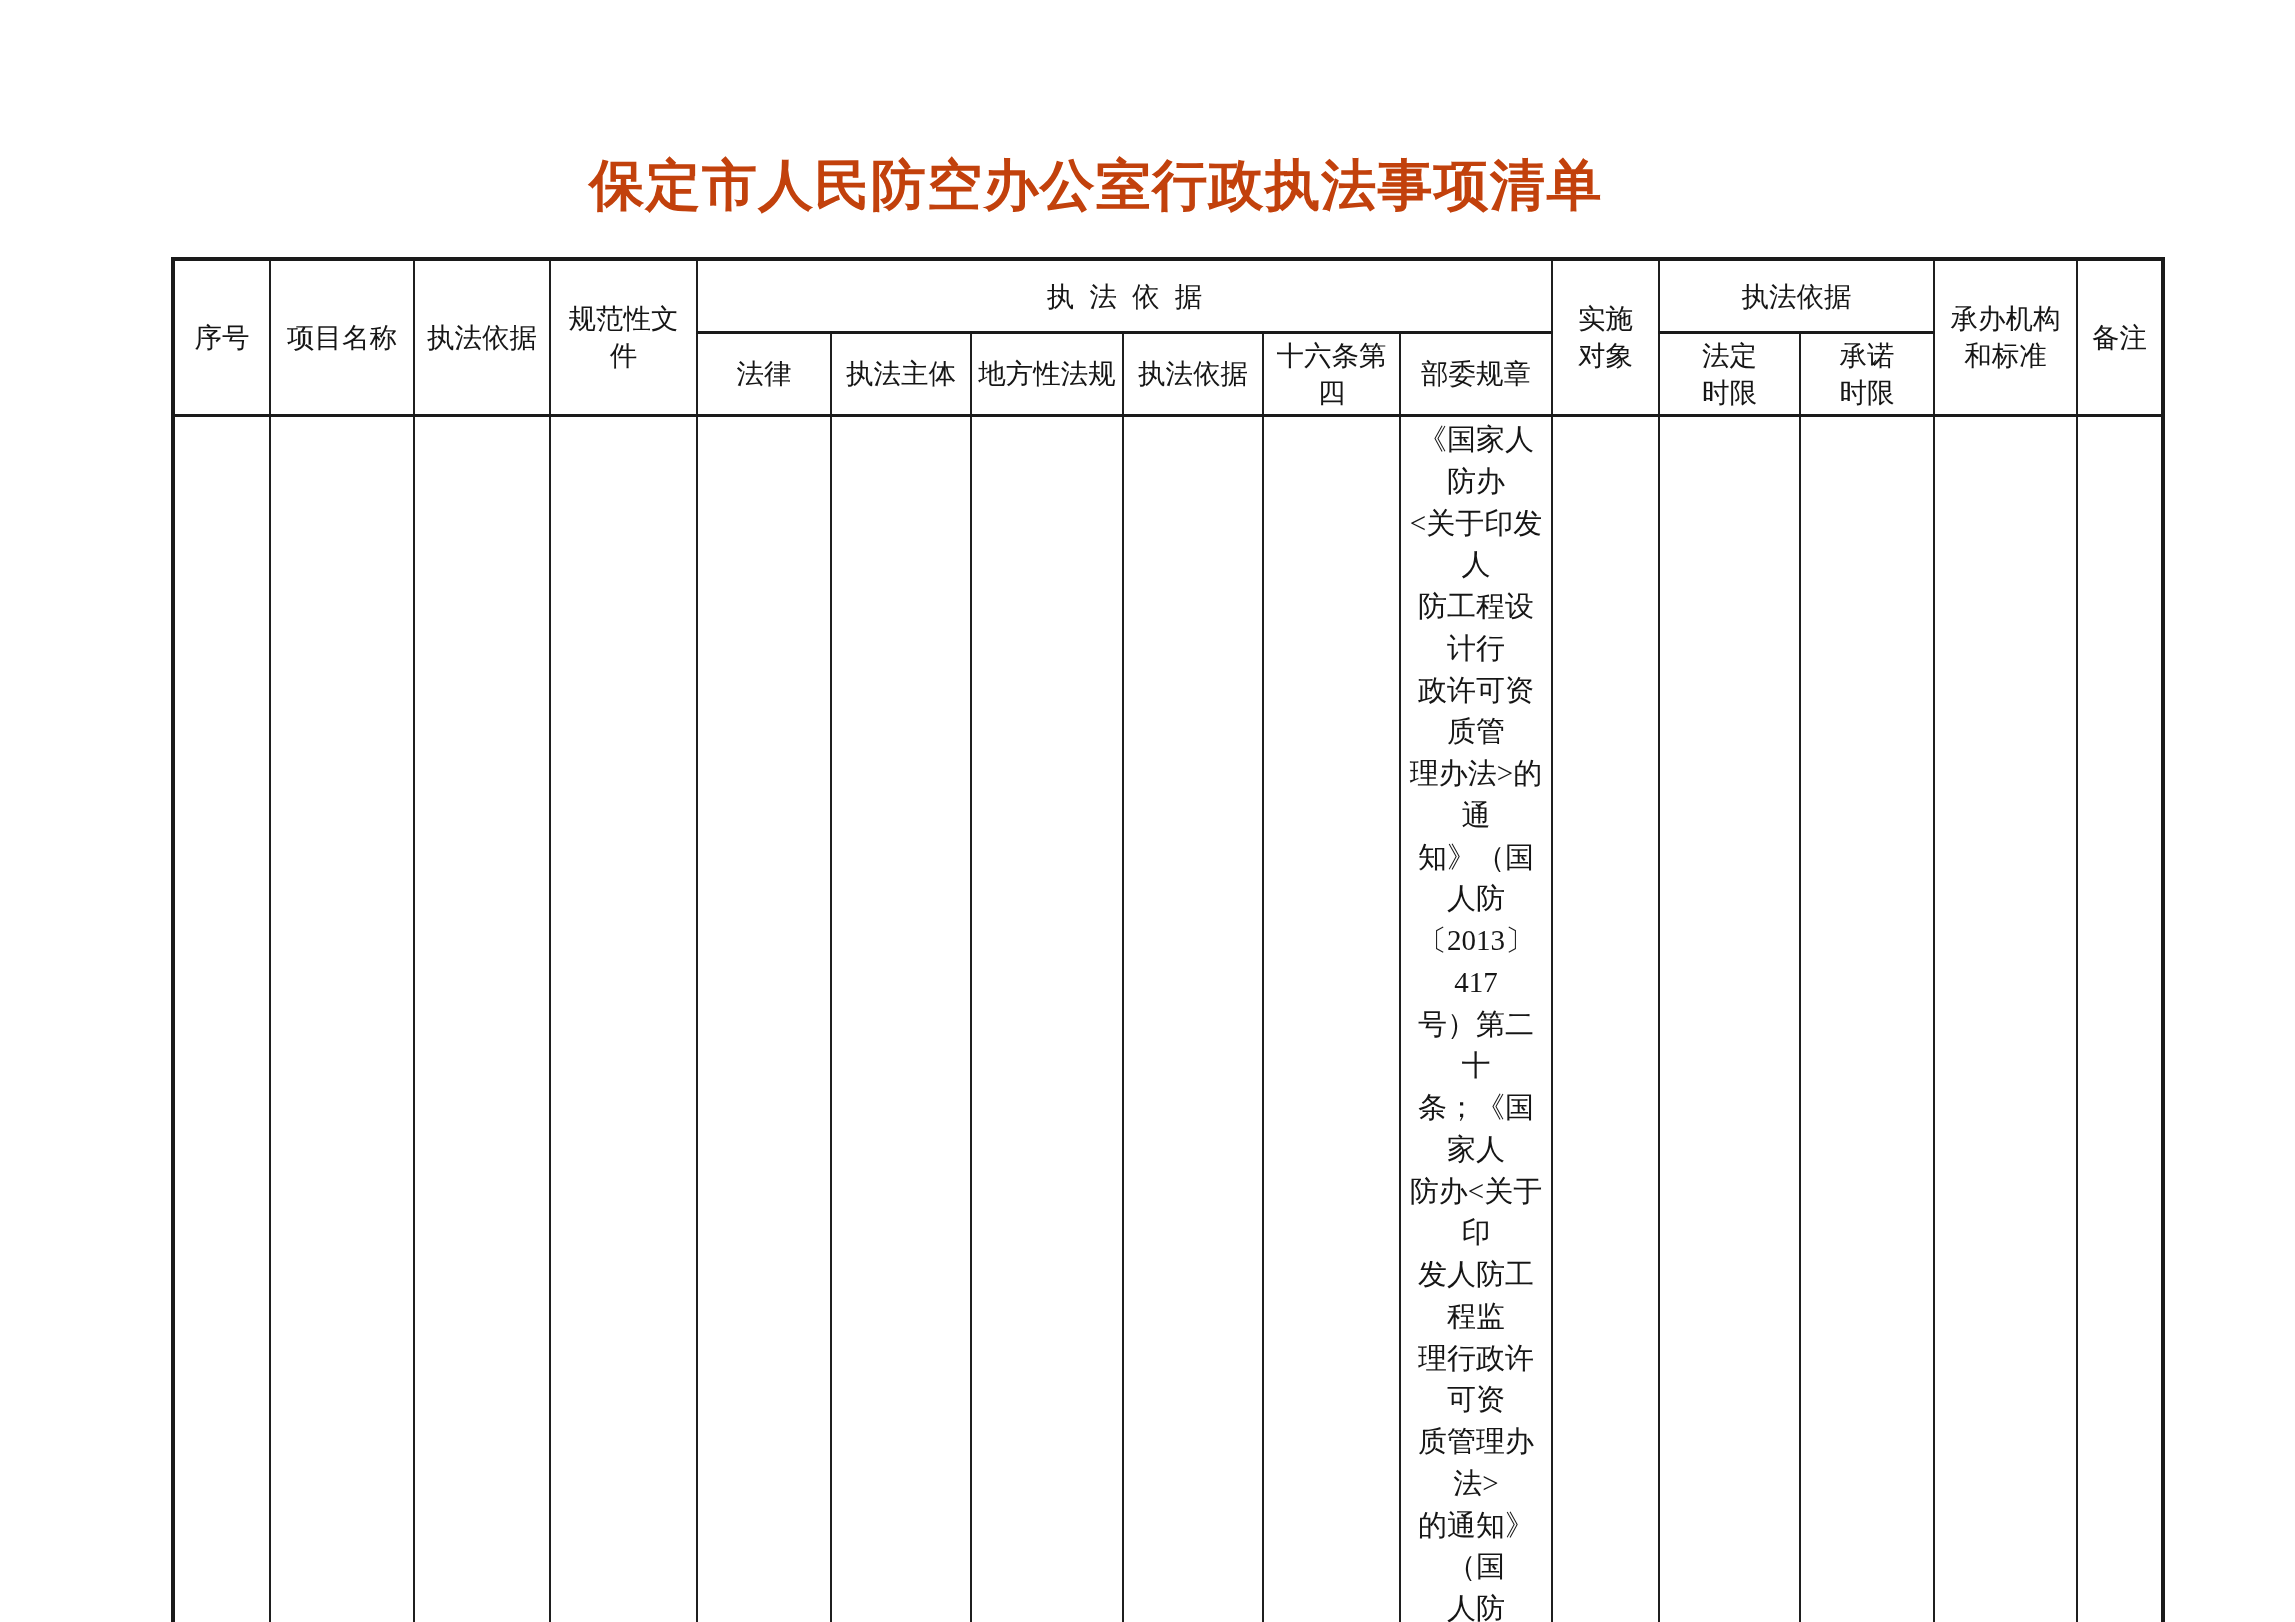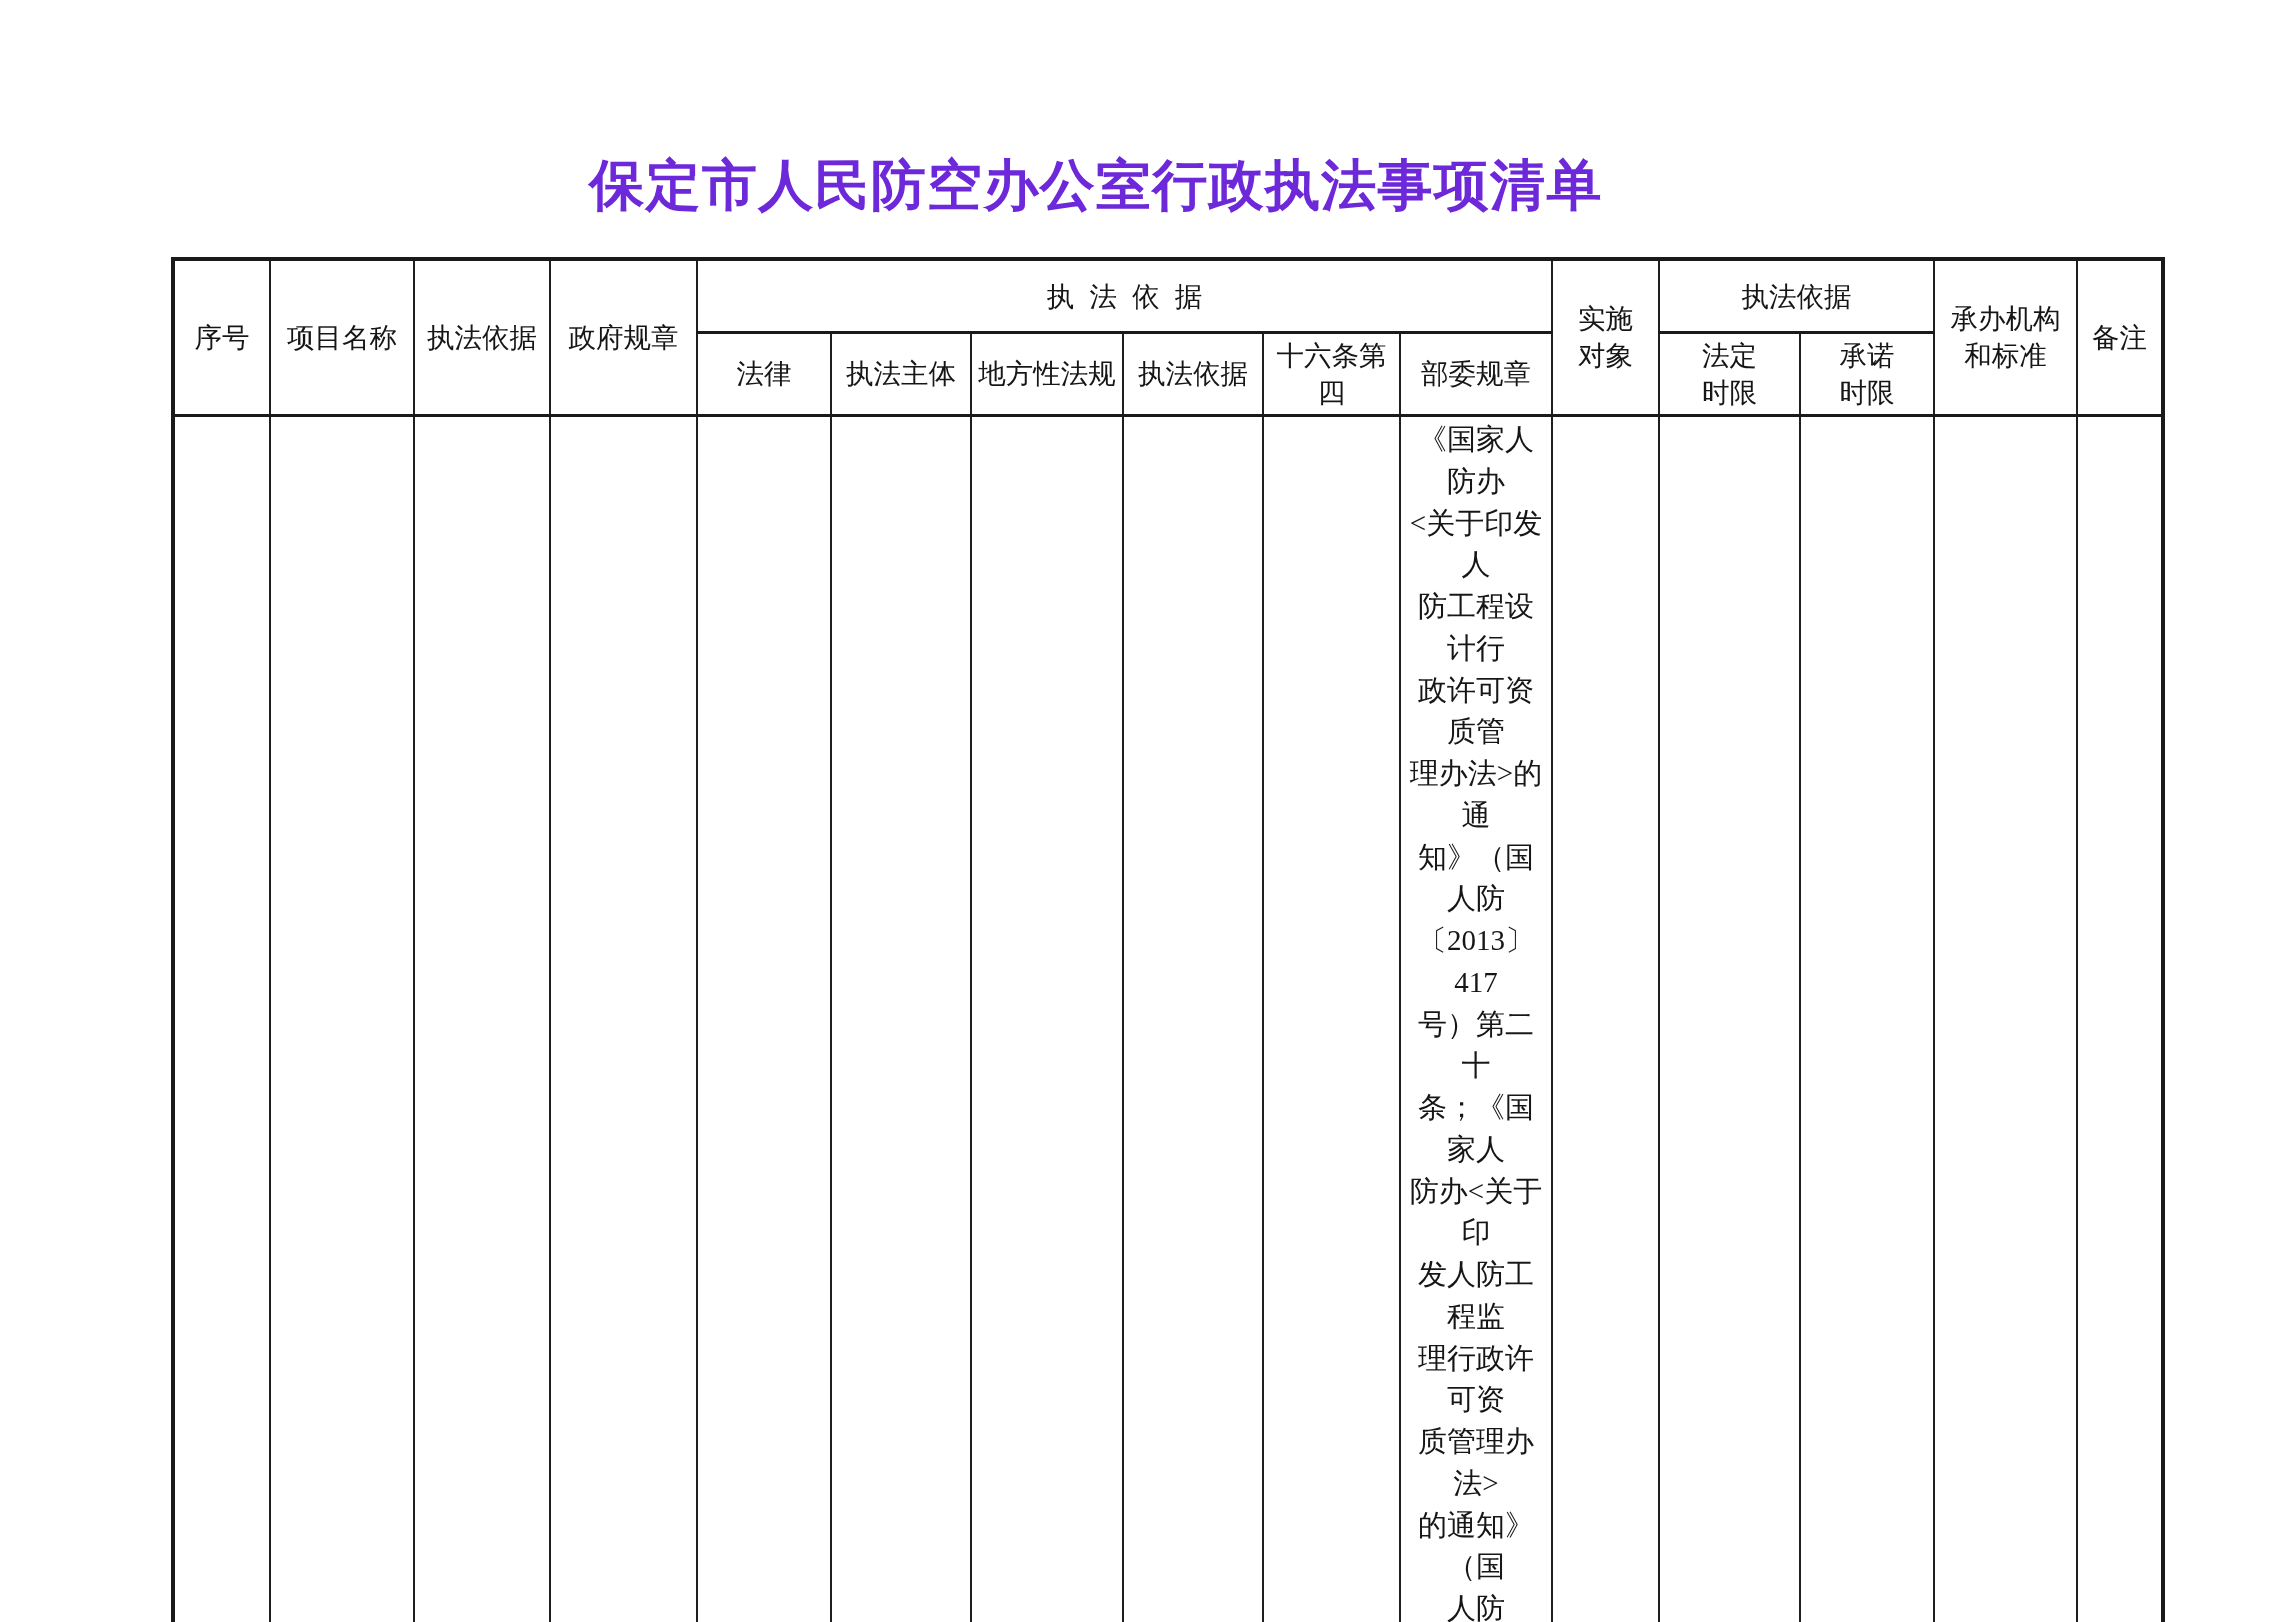--- a/index.html
+++ b/index.html
@@ -17,21 +17,21 @@
   }
   .page-title {
     position: absolute;
     left: 0;
     top: 149px;
     width: 2192px;
     text-align: center;
     font-size: 55px;
     font-weight: bold;
     letter-spacing: 1.3px;
-    color: #6d28d9;
+    color: #c2410c;
   }
   .table-wrap {
     position: absolute;
     left: 171px;
     top: 257px;
   }
   table.doc-table {
     border-collapse: collapse;
     table-layout: fixed;
     width: 1989px;
@@ -109,21 +109,21 @@
       <th rowspan="2">
         <span class="ct">序号</span>
       </th>
       <th rowspan="2">
         <span class="ct">项目名称</span>
       </th>
       <th rowspan="2">
         <span class="ct">执法依据</span>
       </th>
       <th rowspan="2">
-        <span class="ct">政府规章</span>
+        <span class="ct">规范性文件</span>
       </th>
       <th colspan="6">
         <span class="ct spread">执法依据</span>
       </th>
       <th rowspan="2">
         <span class="ct">实施
 对象</span>
       </th>
       <th colspan="2">
         <span class="ct">执法依据</span>

